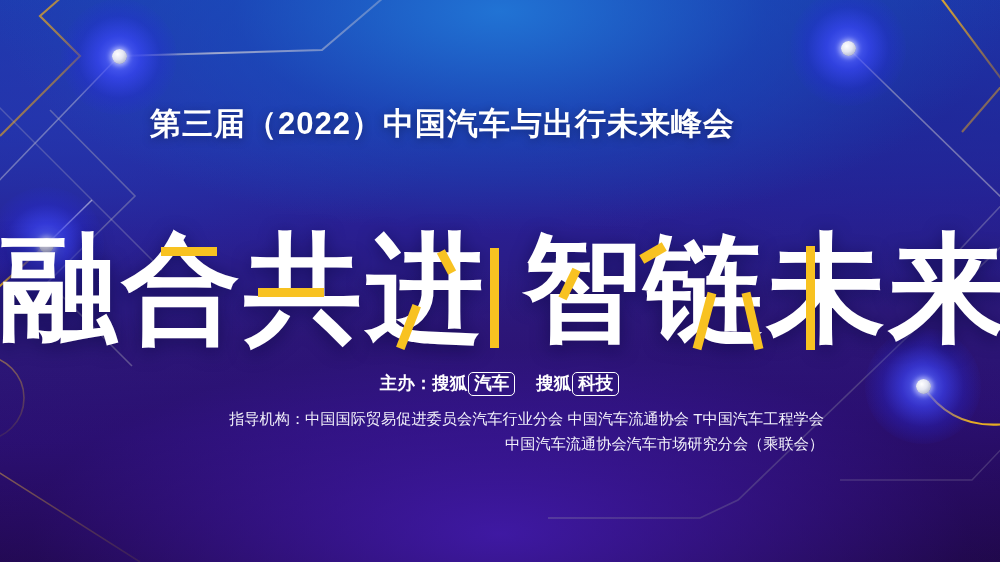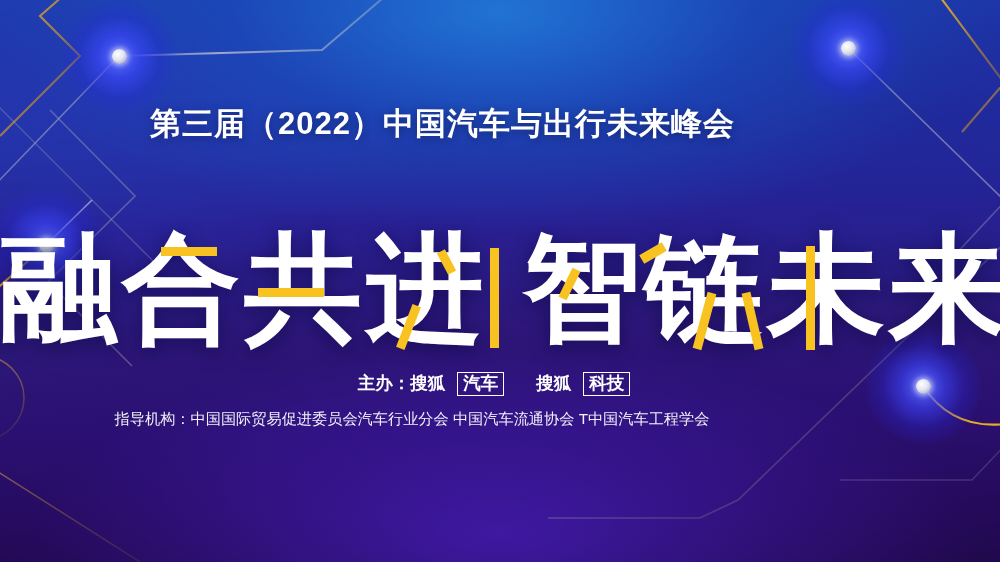--- a/index.html
+++ b/index.html
@@ -34,24 +34,24 @@
   #slogan .sl{display:inline-block;position:relative;font-size:118px;line-height:1.02;
               font-weight:bold;color:#fff;letter-spacing:4px;
               font-family:"DejaVu Sans","Liberation Sans",sans-serif;
               text-shadow:0 4px 18px rgba(10,6,60,.55);}
   #slogan .gap{display:inline-block;width:26px;}
   
   .acc{position:absolute;background:#f8c221;pointer-events:none;}
   
   #organizer{position:absolute;top:371px;left:0;width:1000px;text-align:center;
              color:#fff;font-size:17.5px;font-weight:bold;white-space:nowrap;}
-  #organizer .badge{display:inline-block;border:1.6px solid #ffffff;border-radius:0;
-                    padding:0px 5px 1px;margin:0 12px;line-height:1.22;}
+  #organizer .badge{display:inline-block;border:1.6px solid #ffffff;border-radius:5px;
+                    padding:0px 5px 1px;margin:0 1px;line-height:1.22;}
   #organizer .sp{display:inline-block;width:20px;}
-  .guide{position:absolute;left:0;width:824px;text-align:center;color:#f2f1fa;
+  .guide{position:absolute;left:0;width:824px;text-align:right;color:#f2f1fa;
          font-size:15.2px;white-space:nowrap;font-weight:400;}
   #guide1{top:409px;}
   #guide2{top:434px;}
 </style>
 </head>
 <body>
 
 <div id="poster">
 
   <svg class="deco" viewBox="0 0 1000 562" xmlns="http://www.w3.org/2000/svg">
@@ -161,15 +161,16 @@
       <span class="acc" style="left:700px;top:292px;width:9px;height:58px;transform:rotate(15deg);"></span>
       <span class="acc" style="left:748px;top:292px;width:9px;height:58px;transform:rotate(-13deg);"></span>
       <span class="acc" style="left:806px;top:246px;width:9px;height:104px;"></span>
     </div>
 
     <div id="organizer">
       <span>主办：</span><span>搜狐</span><span class="badge">汽车</span><span class="sp"></span><span>搜狐</span><span class="badge">科技</span>
     </div>
 
     <div class="guide" id="guide1">指导机构：中国国际贸易促进委员会汽车行业分会  中国汽车流通协会  T中国汽车工程学会</div>
+    <div class="guide" id="guide2">中国汽车流通协会汽车市场研究分会（乘联会）</div>
 
   </div>
 </div>
 
 </body></html>

